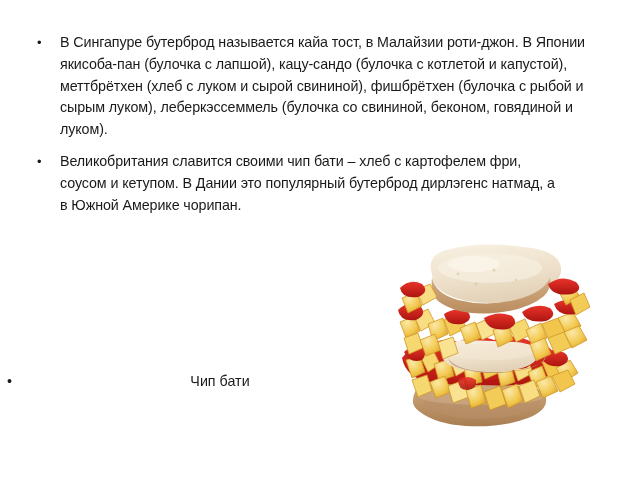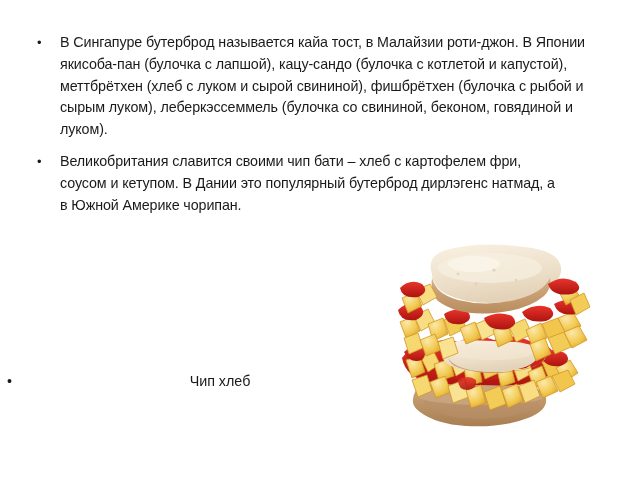--- a/index.html
+++ b/index.html
@@ -89,21 +89,21 @@
 
     <li class="bullet-item narrow">
       <span class="dot">•</span>
       <span>Великобритания славится своими чип бати – хлеб с картофелем фри, соусом и кетупом. В Дании это популярный бутерброд дирлэгенс натмад, а в Южной Америке чорипан.</span>
     </li>
 
   </ul>
 
   <div class="caption-row">
     <span class="dot" style="position:absolute;left:-23px;top:0;">•</span>
-    <span>Чип хлеб</span>
+    <span>Чип бати</span>
   </div>
 
   <div class="photo">
     <svg width="192" height="200" viewBox="0 0 192 200" xmlns="http://www.w3.org/2000/svg">
       <defs>
         <linearGradient id="crumbTop" x1="0" y1="0" x2="0.3" y2="1">
           <stop offset="0%" stop-color="#f9f1e3"></stop>
           <stop offset="55%" stop-color="#efe2cd"></stop>
           <stop offset="100%" stop-color="#e3d2b8"></stop>
         </linearGradient>

